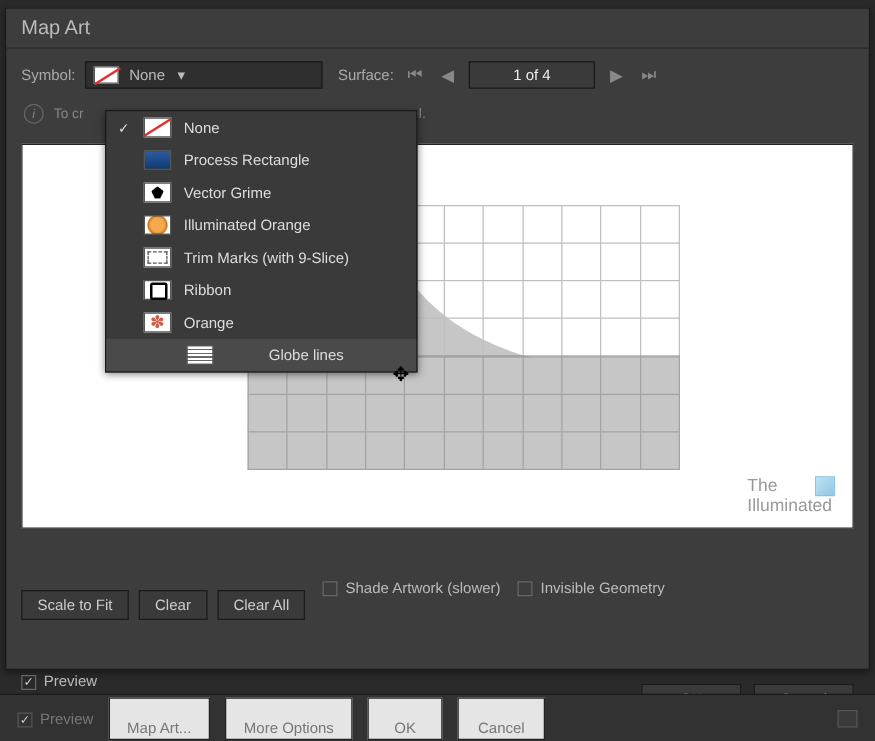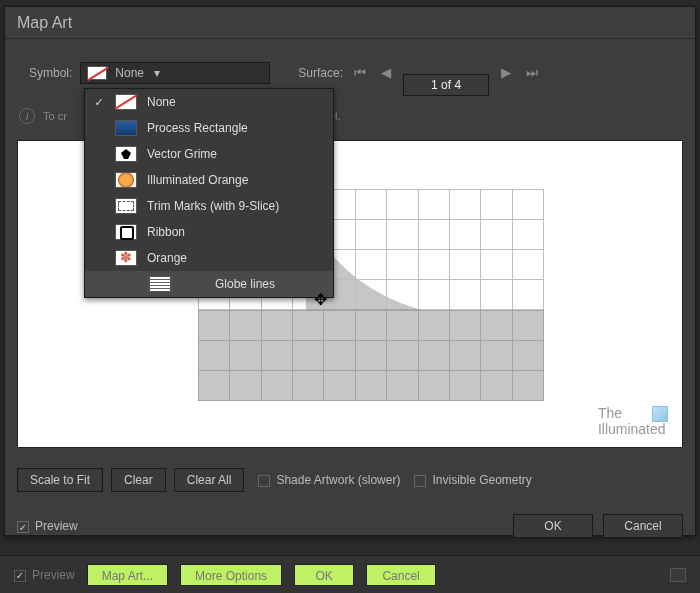--- a/index.html
+++ b/index.html
@@ -1,39 +1,39 @@
 <!DOCTYPE html>
 <html><head>
   <meta charset="utf-8">
   <style>
     * { box-sizing: border-box; margin: 0; padding: 0; font-family: Arial, sans-serif; }
     body { width: 700px; height: 593px; background: #2a2a2a; position: relative; overflow: hidden; }
     .dialog { position: absolute; left: 4px; top: 6px; width: 692px; height: 530px; background: #3d3d3d; border: 1px solid #1a1a1a; box-shadow: 0 2px 6px rgba(0,0,0,0.4); }
     .titlebar { height: 32px; line-height: 32px; padding: 0 12px; color: #bbb; font-size: 16px; background: #3d3d3d; border-bottom: 1px solid #2a2a2a;}
-    .row1 { display: flex; align-items: center; padding: 10px 24px 6px; gap: 8px; color: #bbb; font-size: 12px; }
+    .row1 { display: flex; align-items: center; padding: 10px 12px 6px; gap: 8px; color: #bbb; font-size: 12px; }
     .lbl { color: #aaa; }
     .combo { display:flex; align-items:center; background:#2f2f2f; border:1px solid #1a1a1a; height:22px; padding:0 6px; cursor:pointer; }
     .combo .swatch { width:20px; height:14px; border:1px solid #555; margin-right:8px; position:relative; background:#fff; }
     .combo .swatch .slash { position:absolute; inset:0; }
     .combo .chev { margin-left:10px; }
-    .surf-input { width:86px; height:22px; background:#3a3a3a; border:1px solid #1a1a1a; color:#eee; padding:0 6px; font-size:12px; text-align:center;margin-top:25px; }
+    .surf-input { width:101px; height:22px; background:#3a3a3a; border:1px solid #1a1a1a; color:#eee; padding:0 6px; font-size:12px; text-align:center; }
     .nav-btn { width:18px; height:22px; background:transparent; border:none; color:#888; display:flex; align-items:center; justify-content:center; cursor:pointer; }
     .info-row { display:flex; align-items:center; padding: 6px 14px; gap:8px; color:#888; font-size:11px; }
     .info-icon { width:16px; height:16px; border:1px solid #666; border-radius:50%; display:flex; align-items:center; justify-content:center; font-style:italic; font-size:10px; color:#888; }
     .canvas-area { margin:10px 12px; height:308px; background:#fff; position:relative; overflow:hidden; border:1px solid #222; }
     .grid { position:absolute; left:180px; top:48px; width:346px; height:212px; }
     .grid .overlay { position:absolute; left:0; top:120px; right:0; bottom:0; background:rgba(128,128,128,0.45); }
     .grid .curveovl { position:absolute; left:108px; top:0; width:242px; height:122px; background:rgba(128,128,128,0.45);}
     .grid .curvecut { position:absolute; left:108px; top:-4px; width:252px; height:134px; background:#fff; border-bottom-left-radius:180px 134px;}
     .grid table { width:100%; height:100%; border-collapse:collapse; position:absolute; inset:0; }
     .grid td { border:1px solid #bfbfbf; }
     .watermark { position:absolute; right:14px; bottom:10px; color:#999; font-size:14px; line-height:1.1em;}
     .watermark .sq { display:inline-block; width:16px; height:16px; border:1px solid #85c4e5; background:linear-gradient(135deg,#bfe2f3,#8fc6e4); vertical-align:top; margin-left:30px;}
     .row-btns { display:flex; align-items:center; padding: 10px 12px; gap:8px; color:#bbb; font-size:12px; }
-    .btn { background:#3a3a3a; border:1px solid #1a1a1a; color:#ccc; height:24px; padding:0 12px; font-size:12px; cursor:pointer; }
+    .btn { background:#3a3a3a; border:1px solid #1a1a1a; color:#ccc; height:24px; padding:0 12px; font-size:12px; cursor:pointer;margin-top:29px; }
     .chk { display:flex; align-items:flex-end; gap:6px; color:#bbb; font-size:12px; }
     .chk .box { width:12px; height:12px; border:1px solid #666; display:flex; align-items:center; justify-content:center; color:#ccc; font-size:10px; }
     .row-bottom { display:flex; align-items:center; justify-content:space-between; padding: 12px 12px 0; }
     .row-bottom .right { display:flex; gap:10px; }
     .btn.primary { width:80px; }
     .dropdown { position:absolute; left:84px; top:88px; width:250px; background:#3a3a3a; border:1px solid #1a1a1a; box-shadow:0 2px 6px rgba(0,0,0,0.5); z-index:10; }
     .dd-item { display:flex; align-items:center; gap:10px; height:26px; padding:0 8px; color:#ddd; font-size:12px; cursor:pointer; }
     .dd-item.hover { background:#4a4a4a;gap:44px; }
     .dd-item .check { width:12px; text-align:center; color:#ddd; font-size:11px; }
     .dd-item .icon { width:22px; height:16px; border:1px solid #555; background:#fff; position:relative; display:flex; align-items:center; justify-content:center; }
@@ -44,42 +44,42 @@
     .dd-item .icon.orange { background:radial-gradient(circle,#f4a94d 45%,#c77522 62%,#fff 70%); }
     .dd-item .icon.trim { background:#fff; }
     .dd-item .icon.trim::after{content:"";position:absolute;inset:2px;border:1px dashed #555;}
     .dd-item .icon.ribbon { background:#fff; }
     .dd-item .icon.ribbon::after{content:"";position:absolute;width:10px;height:10px;border:2px solid #000;left:4px;top:1px;border-radius:2px;}
     .dd-item .icon.gerbera{ background:#fff;}
     .dd-item .icon.gerbera::after{content:"✽";position:absolute;color:#d35c48;left:4px;top:-2px;font-size:14px;}
     .dd-item .icon.globe{ background:repeating-linear-gradient(#fff,#fff 2px,#666 2px,#666 3px);}
     .move-cursor{ position:absolute; left:314px; top:290px; z-index:12; color:#000; font-size:16px;}
     .panel-bar { position:absolute; left:0; bottom:0; width:700px; height:38px; background:#323232; border-top:1px solid #1a1a1a; display:flex; align-items:center; gap:12px; padding:0 14px;}
-    .panel-bar .d-btn { background:#bef264; border:1px solid #222; color:#777; height:22px; padding:4px 14px; font-size:12px; cursor:default;}
+    .panel-bar .d-btn { background:#e5e5e5; border:1px solid #222; color:#777; height:22px; padding:16px 14px; font-size:12px; cursor:default;}
     .panel-bar .chk .box{border-color:#555;}
     .panel-bar .chk{color:#777;}
     .panel-icons{margin-left:auto; display:flex; gap:8px; color:#888;}
     .panel-icons span{width:16px;height:14px;border:1px solid #555; background:#3a3a3a;}
   </style>
 </head>
 <body>
 
 <div class="dialog">
   <div class="titlebar">Map Art</div>
 
   <div class="row1">
     <span class="lbl">Symbol:</span>
     <div class="combo" style="width:190px">
       <span class="swatch">
           <span class="slash"></span>
         </span>
       <span>None</span>
       <span class="chev">▾</span>
     </div>
-    <span class="lbl" style="margin-left:20px">Surface:</span>
+    <span class="lbl" style="margin-left:4px">Surface:</span>
     <button class="nav-btn">⏮</button>
     <button class="nav-btn">◀</button>
     <input class="surf-input" value="1 of 4" style="">
     <button class="nav-btn">▶</button>
     <button class="nav-btn">⏭</button>
   </div>
 
   <div class="info-row">
     <span class="info-icon">i</span>
     <span>To cr</span>

